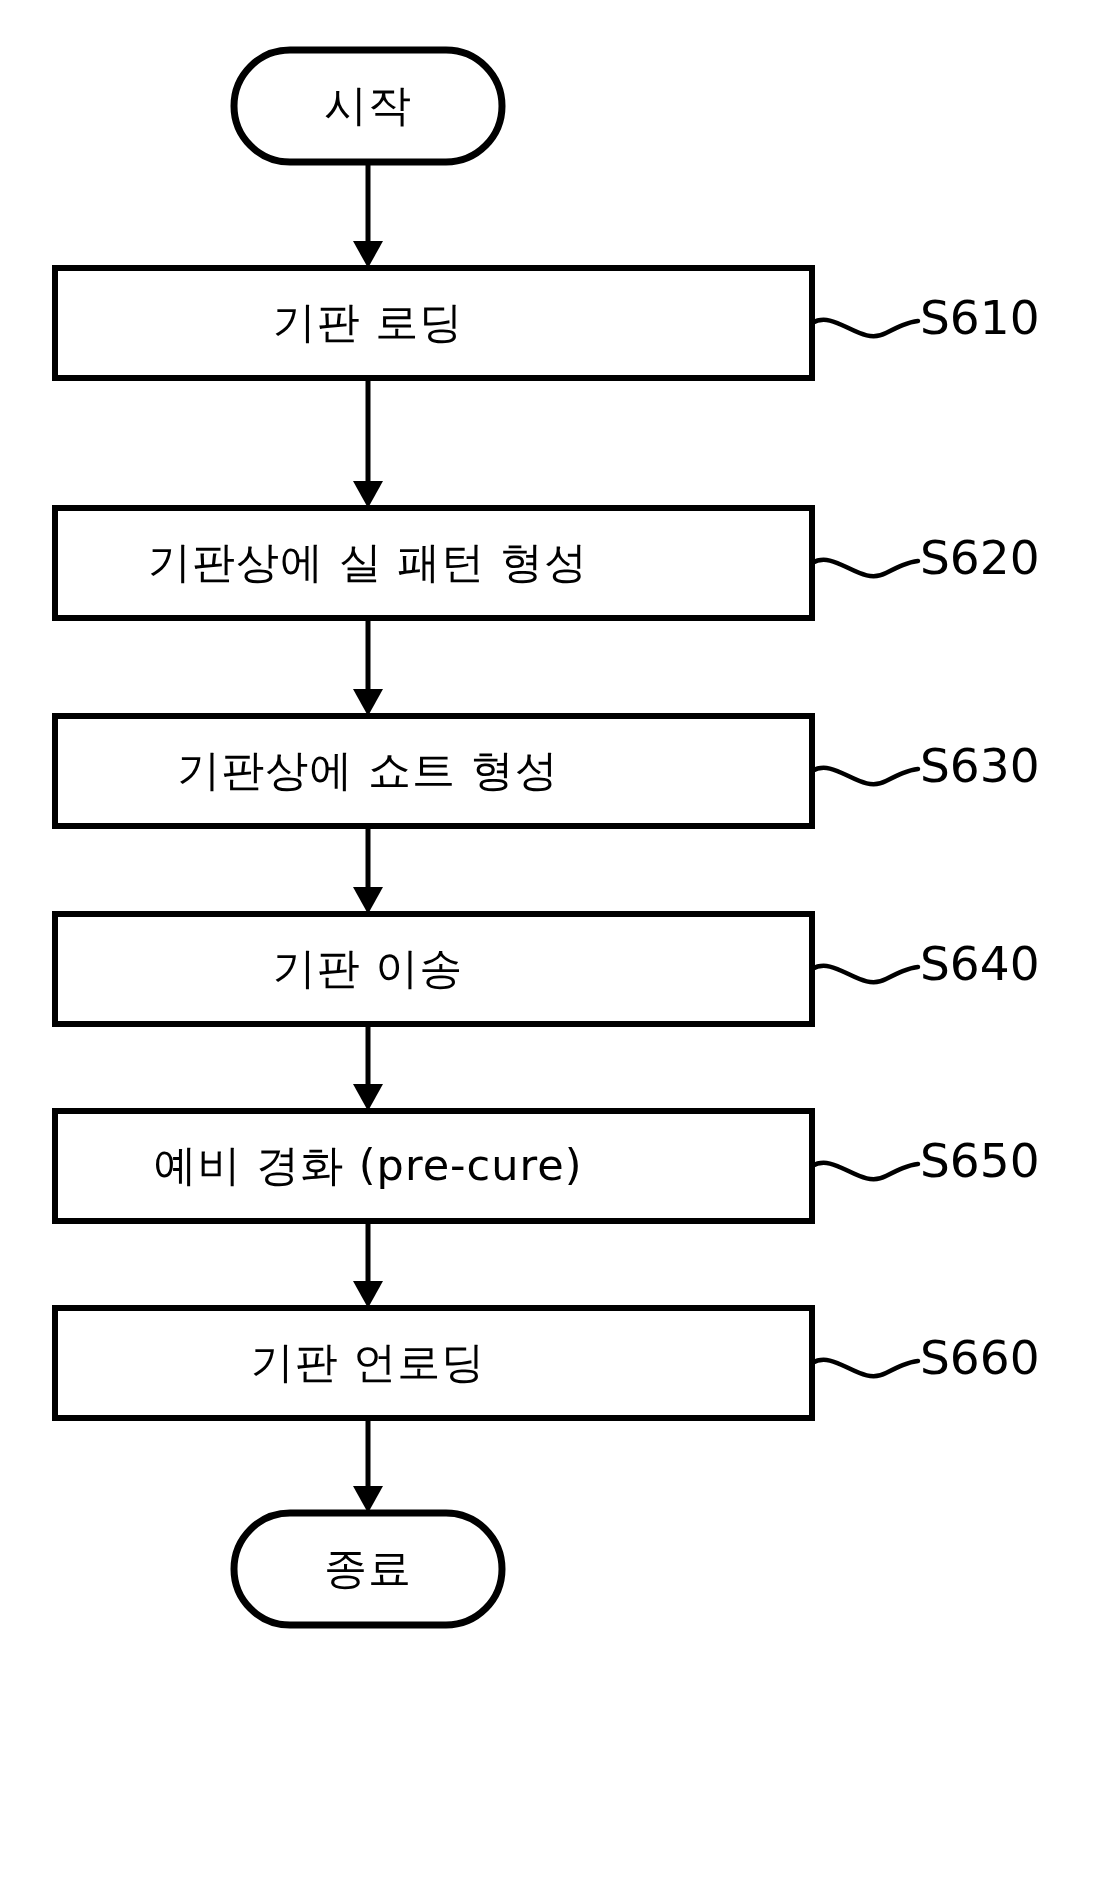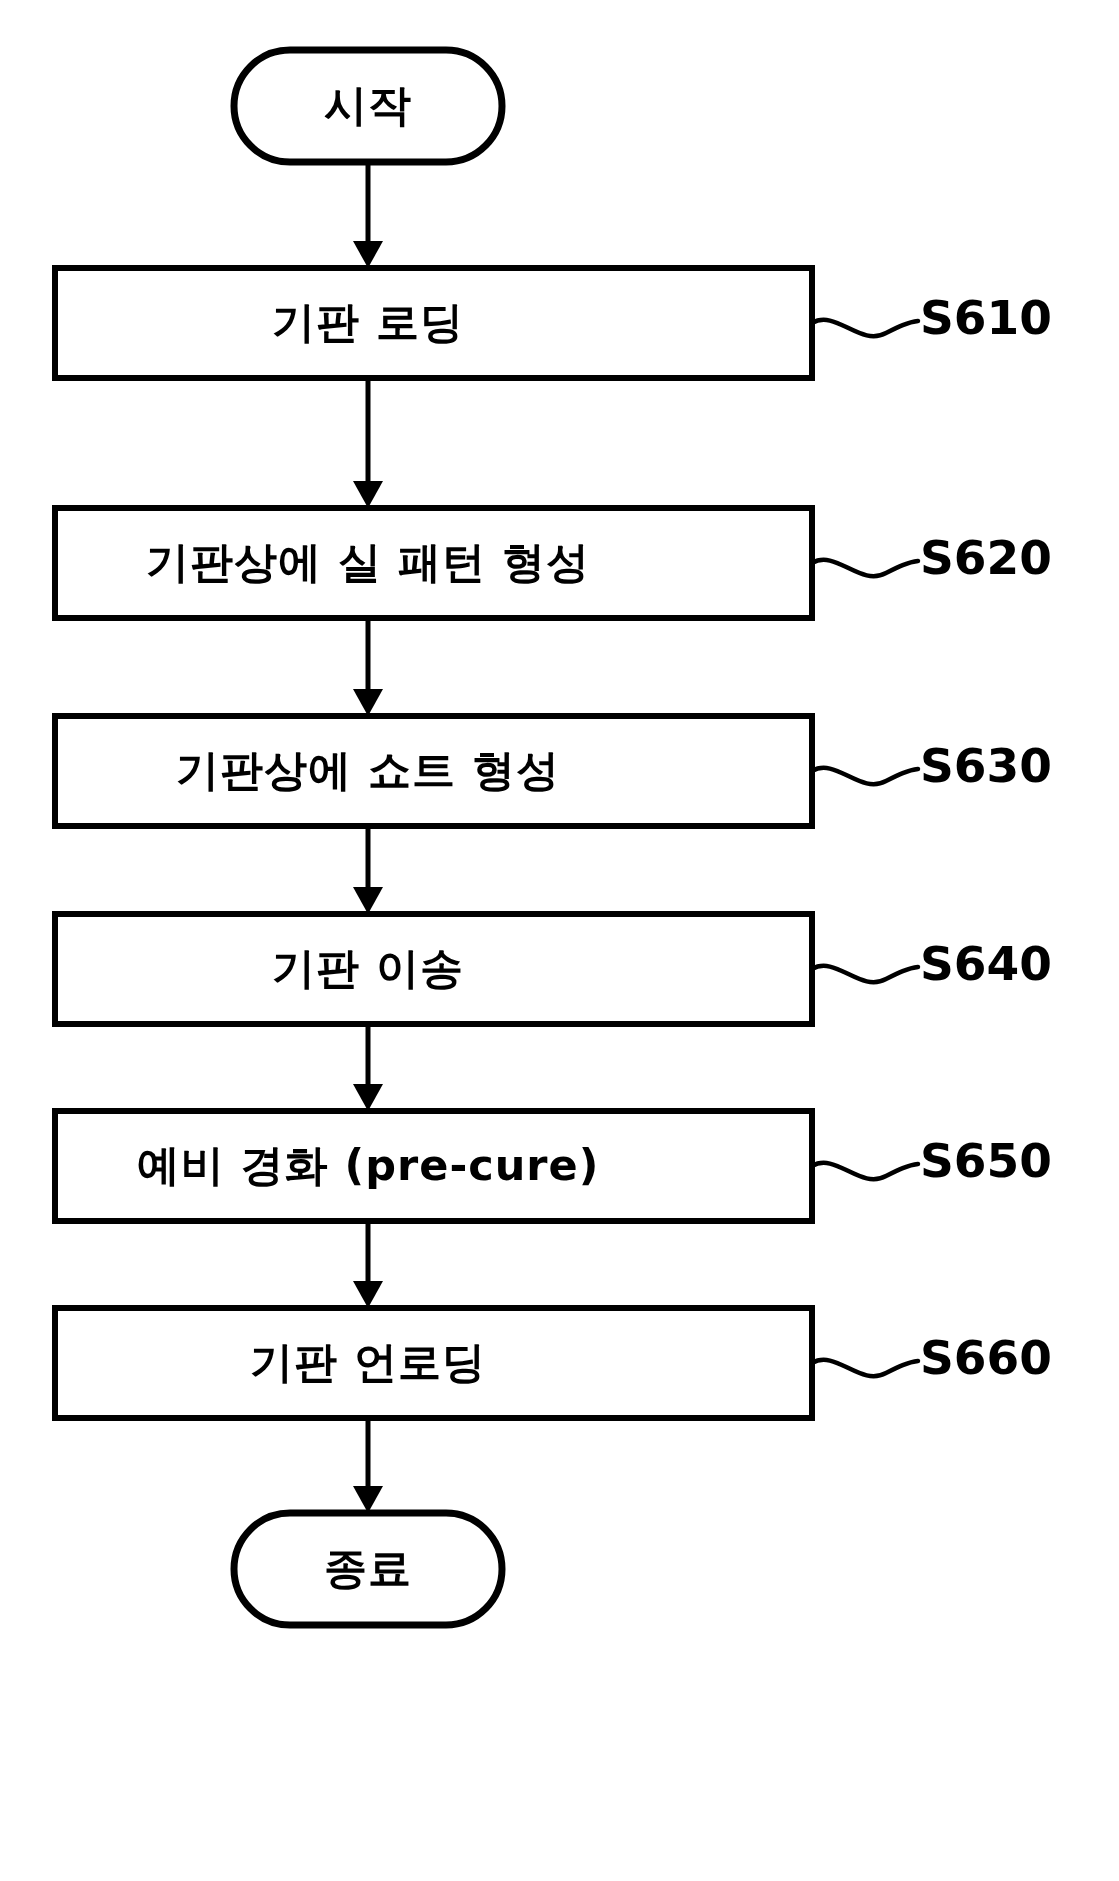--- a/index.html
+++ b/index.html
@@ -14,21 +14,20 @@
     position: relative;
     font-family: "DejaVu Sans", "Liberation Sans", sans-serif;
     color: #000000;
     overflow: hidden;
   }
   #flow-root {
     position: absolute;
     inset: 0;
     width: 1119px;
     height: 1881px;
-    font-weight: bold;
   }
   svg#flow-svg {
     position: absolute;
     top: 0;
     left: 0;
     width: 1119px;
     height: 1881px;
     display: block;
   }
   .node-shape {

